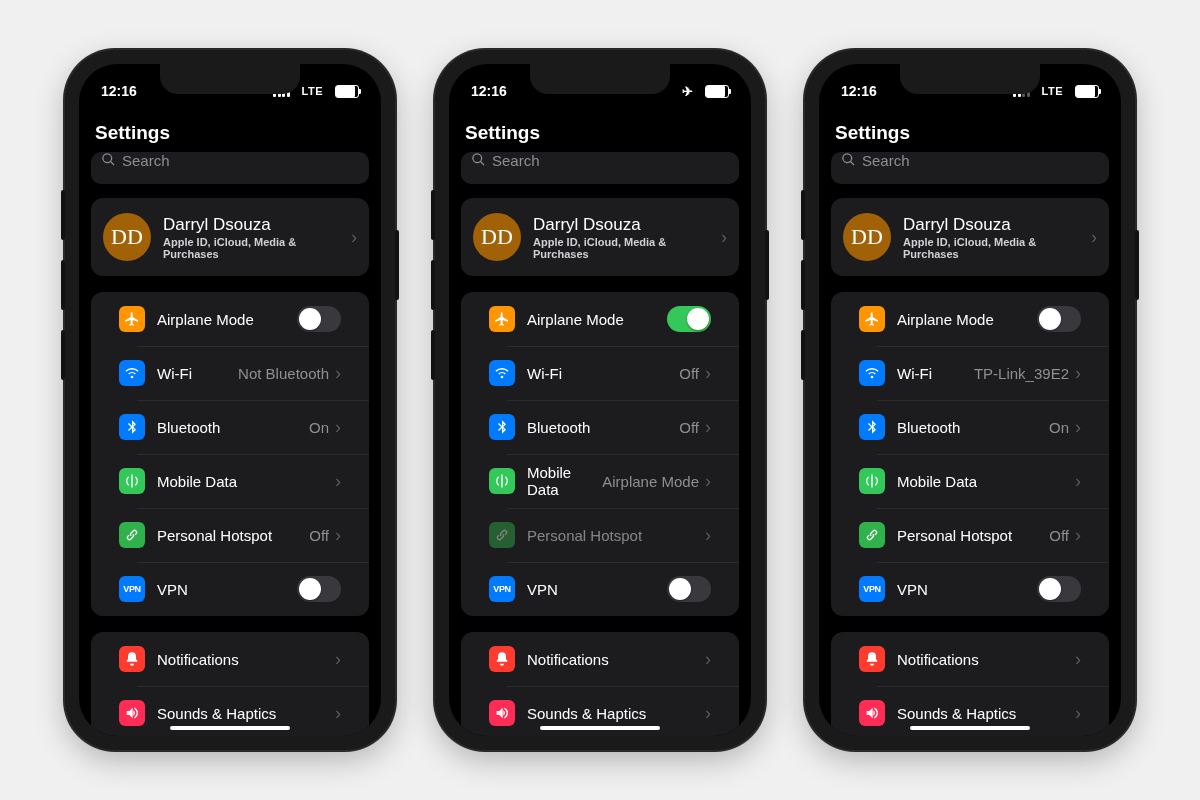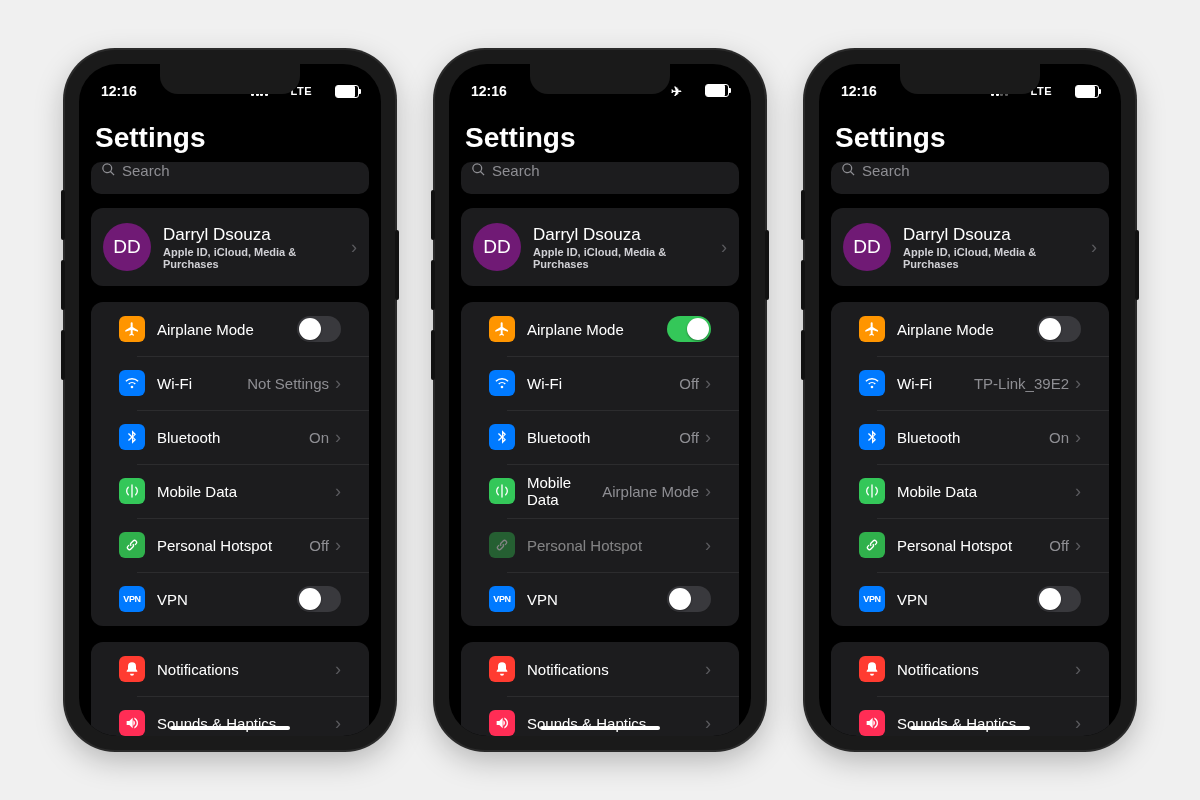--- a/index.html
+++ b/index.html
@@ -26,54 +26,54 @@
   .screen{
     width:100%;height:100%;background:var(--screen);border-radius:38px;overflow:hidden;
     position:relative;color:#fff;display:flex;flex-direction:column;
   }
   .notch{
     position:absolute;top:0;left:50%;transform:translateX(-50%);
     width:140px;height:30px;background:var(--phone-body);border-radius:0 0 18px 18px;z-index:5;
   }
   
   .status{display:flex;justify-content:space-between;align-items:center;padding:10px 22px 0;font-size:14px;font-weight:600;height:34px;}
-  .status-right{display:flex;gap:23px;}
+  .status-right{display:flex;align-items:center;gap:12px;}
   .bars{display:flex;align-items:flex-end;gap:1.5px;height:11px;}
   .bars span{width:3px;background:#fff;border-radius:1px;}
   .bars.weak span:nth-child(1){height:4px}
   .bars.weak span:nth-child(2){height:6px}
   .bars.weak span:nth-child(3){height:8px;opacity:.35}
   .bars.weak span:nth-child(4){height:11px;opacity:.35}
   .bars.full span:nth-child(1){height:4px}
   .bars.full span:nth-child(2){height:6px}
   .bars.full span:nth-child(3){height:8px}
   .bars.full span:nth-child(4){height:11px}
   .lte{font-size:11px;font-weight:700;letter-spacing:.5px;}
   .battery{width:22px;height:11px;border:1.2px solid #fff;border-radius:3px;position:relative;}
   .battery::after{content:"";position:absolute;right:-3px;top:3px;width:2px;height:5px;background:#fff;border-radius:0 1px 1px 0;}
   .battery i{display:block;height:100%;width:85%;background:#fff;border-radius:1px;}
   .plane-glyph{font-size:13px;}
   
   .content{flex:1;overflow:hidden;padding:0 12px;}
-  h1{margin:14px 4px 8px;font-size:28px;font-weight:700;}
+  h1{margin:14px 4px 8px;font-size:19px;font-weight:700;}
   .search{
     background:#1c1c1e;border-radius:10px;height:32px;display:flex;
     padding:0 10px;gap:6px;color:var(--secondary);font-size:15px;margin-bottom:14px;
   }
   .group{background:var(--row);border-radius:12px;margin-bottom:16px;overflow:hidden;}
   .row{
     display:flex;align-items:center;padding:8px 28px;min-height:38px;position:relative;
   }
   .row + .row::before{
     content:"";position:absolute;top:0;left:46px;right:0;height:1px;background:var(--row-sep);
   }
   .profile-row{padding:10px 12px;min-height:58px;}
   .avatar{
-    width:48px;height:48px;border-radius:50%;background:#701a75;display:flex;align-items:center;justify-content:center;
-    font-size:19px;font-weight:500;color:#fff;margin-right:12px;flex:none;
+    width:48px;height:48px;border-radius:50%;background:#a16207;display:flex;align-items:center;justify-content:center;
+    font-size:22px;font-weight:500;color:#fff;margin-right:12px;flex:none;font-family:Liberation Serif, serif;
   }
   .profile-text{flex:1;min-width:0;}
   .profile-name{font-size:17px;font-weight:400;}
   .profile-sub{font-size:11px;color:#d0d0d5;margin-top:1px;font-weight:bold;}
   .icon-box{
     width:26px;height:26px;border-radius:6px;flex:none;margin-right:12px;display:flex;
     align-items:center;justify-content:center;
   }
   .icon-box svg{width:16px;height:16px;fill:#fff;}
   .label{flex:1;font-size:15px;}
@@ -152,21 +152,21 @@
                 <i></i>
               </div>
   </div>
           <div class="row">
     <div class="icon-box bg-blue">
                 <svg viewBox="0 0 24 24">
                   <path d="M12 20a2 2 0 1 0 0-4 2 2 0 0 0 0 4zm-4.24-5.76a6 6 0 0 1 8.48 0l1.41-1.41a8 8 0 0 0-11.3 0l1.41 1.41zM3.52 10.1a12 12 0 0 1 16.96 0l1.41-1.41a14 14 0 0 0-19.78 0l1.41 1.41z"></path>
                 </svg>
               </div>
     <div class="label">Wi-Fi</div>
-    <span class="value">Not Settings</span>
+    <span class="value">Not Bluetooth</span>
               <span class="chev">›</span>
   </div>
           <div class="row">
     <div class="icon-box bg-blue2">
                 <svg viewBox="0 0 24 24">
                   <path d="M12 2l6 6-4 4 4 4-6 6v-8.6L7.4 18 6 16.6 10.6 12 6 7.4 7.4 6 12 10.6V2zm2 4.8V10l1.6-1.6L14 6.8zm0 10.4l1.6-1.6L14 14v3.2z"></path>
                 </svg>
               </div>
     <div class="label">Bluetooth</div>
     <span class="value">On</span>

